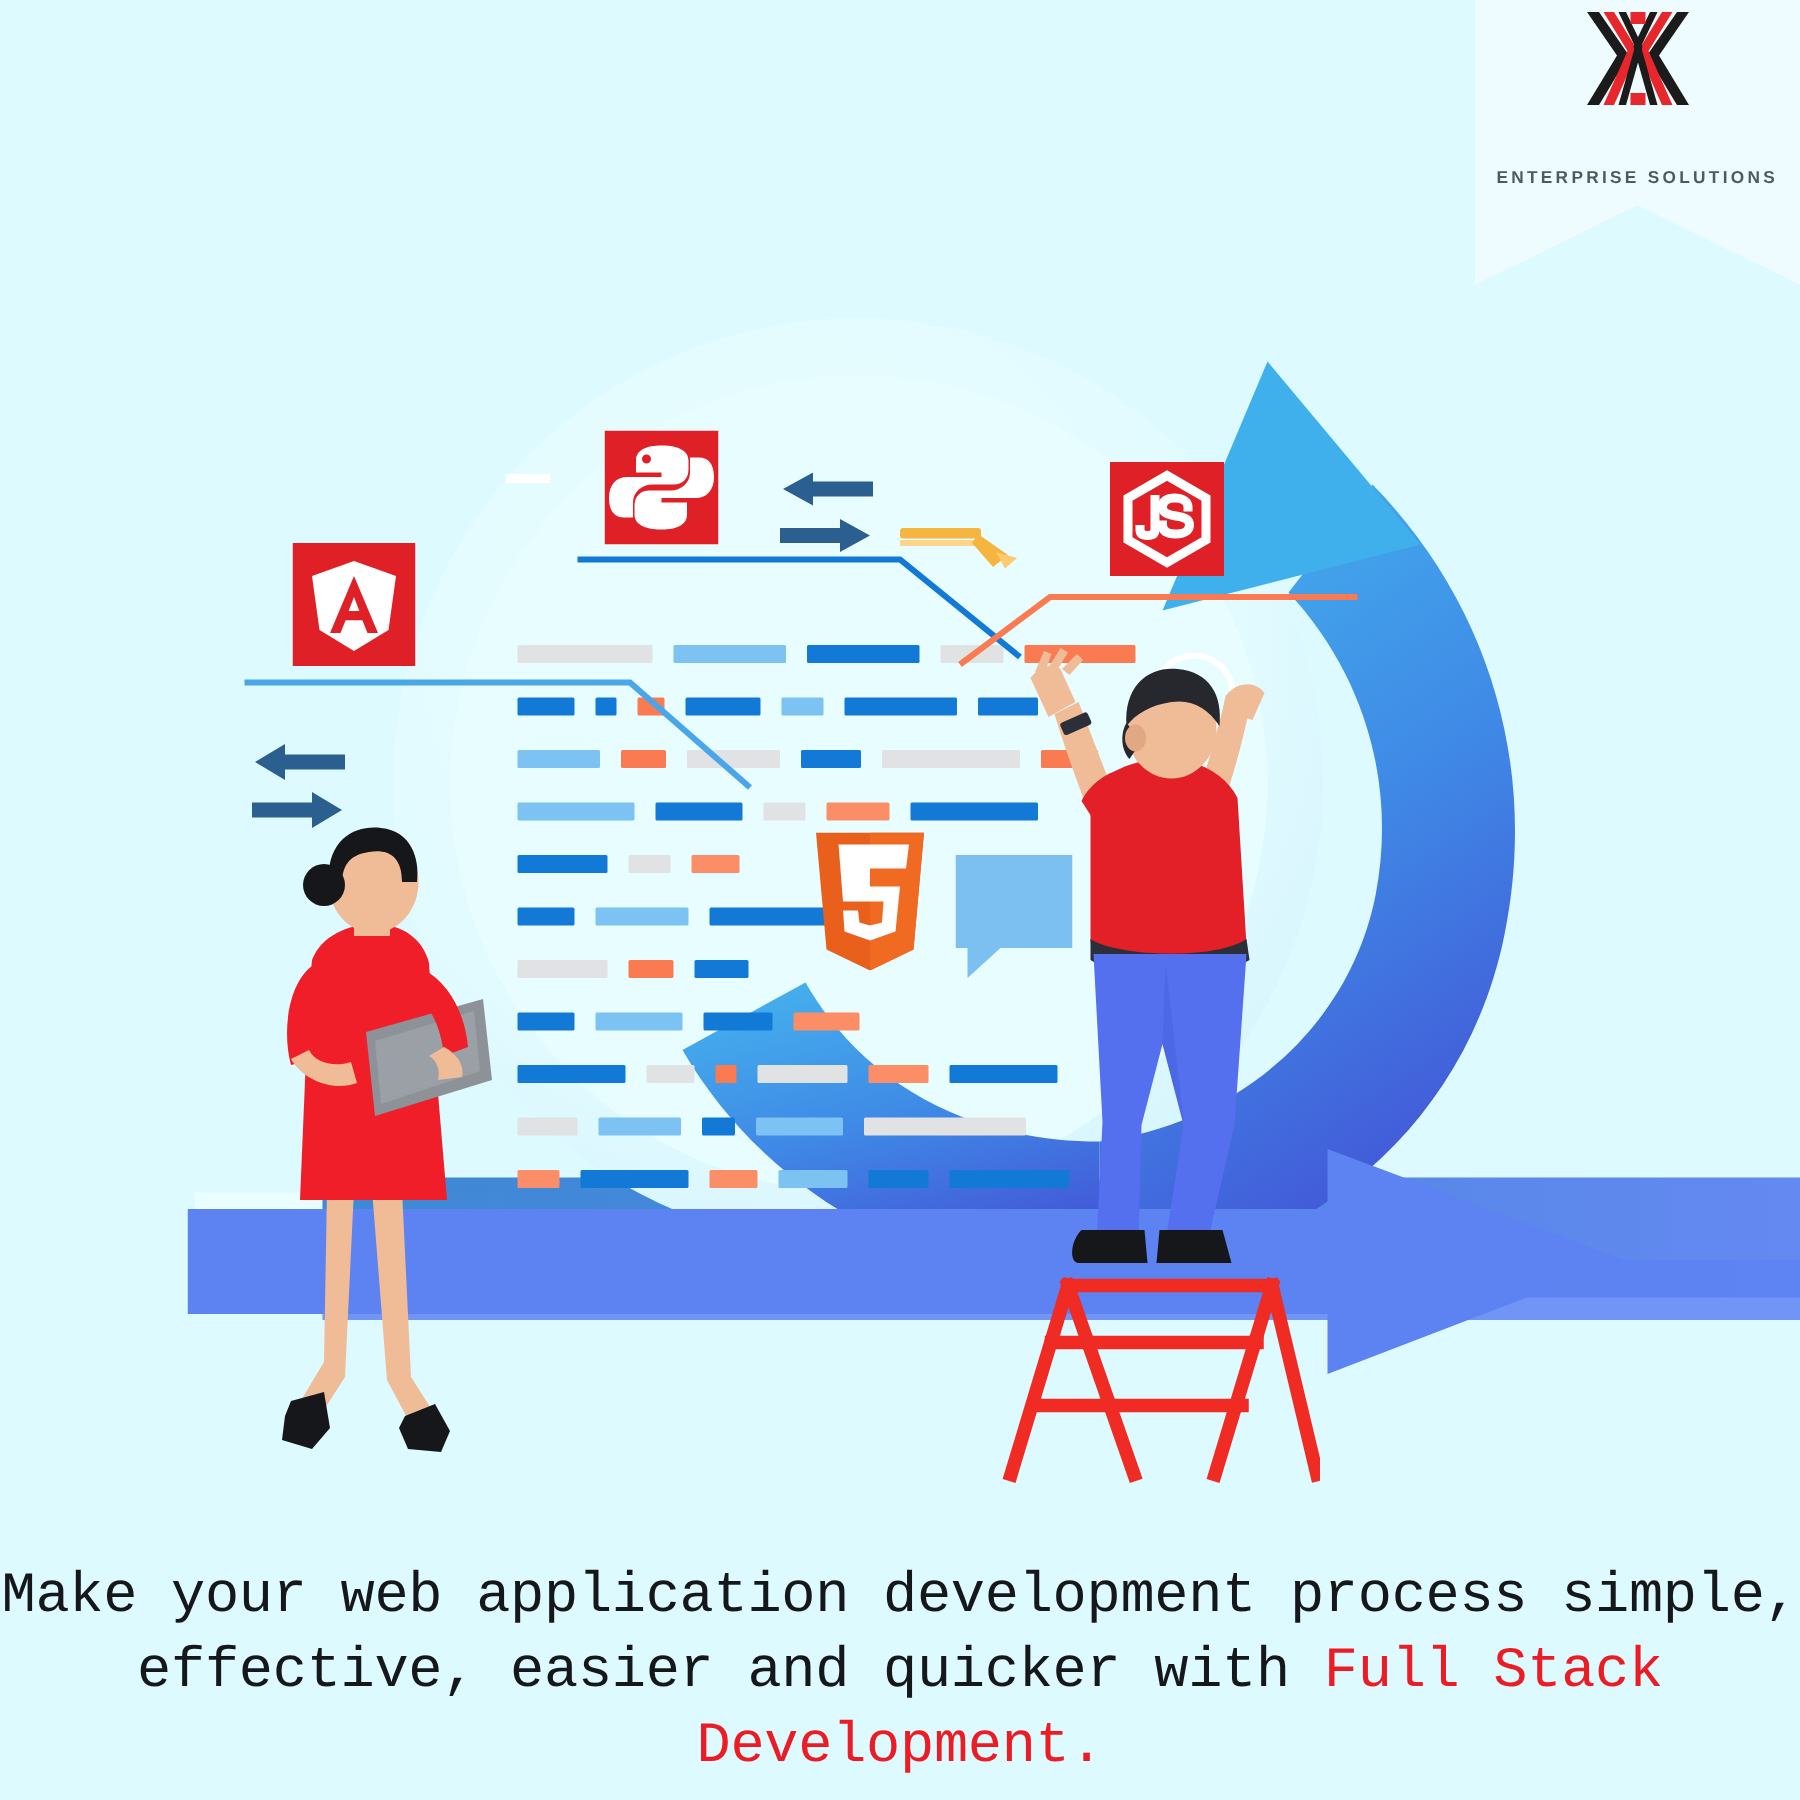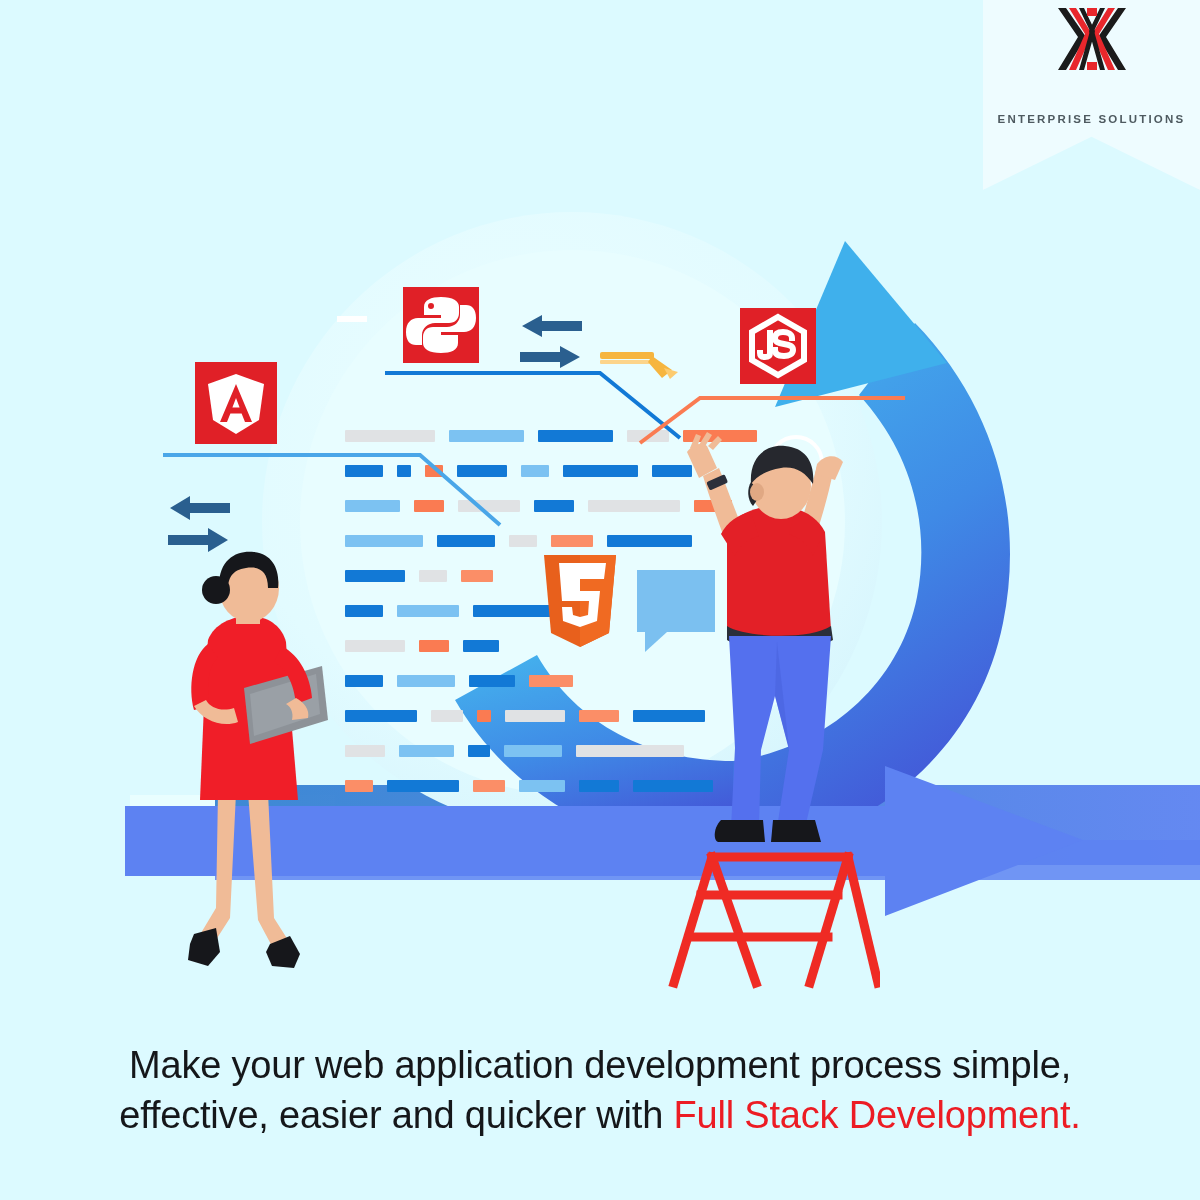--- a/index.html
+++ b/index.html
@@ -78,21 +78,21 @@
   .man{position:absolute;left:665px;top:430px;width:225px;height:445px;z-index:40;}
   .ladder{position:absolute;left:660px;top:845px;width:220px;height:145px;z-index:39;}
 
   
   .deco{position:absolute;z-index:25;}
 
   
   .caption{
     position:absolute;left:0;top:1040px;width:1200px;
     text-align:center;
-    font-family:Liberation Sans, sans-serif;
+    font-family:Liberation Mono, monospace;
     font-size:38px;line-height:1.32;color:#15171a;
     letter-spacing:-.2px;
   }
   .caption .hi{color:#ec1c24;}
   .caption .l2{display:block;}
 </style>
 </head>
 <body>
 
 <div id="stage">

